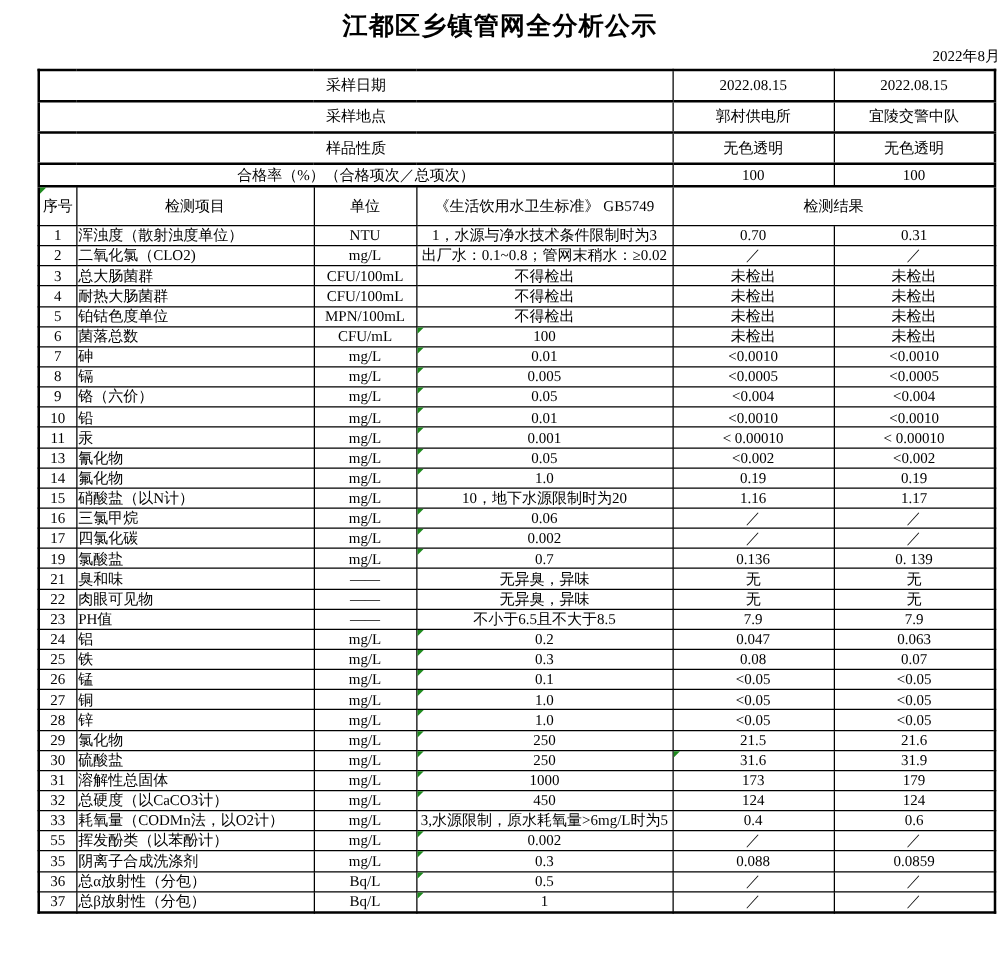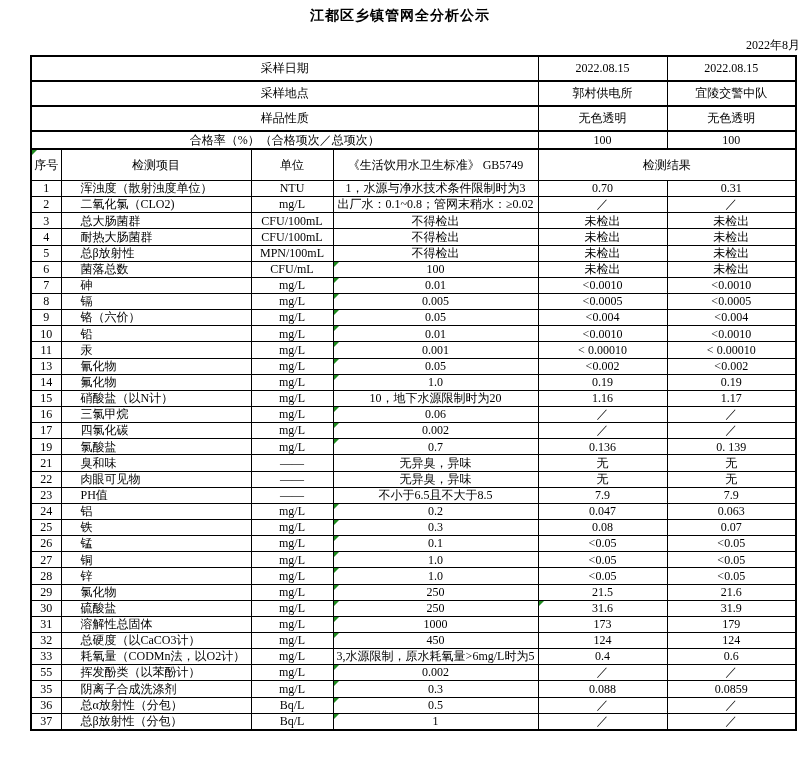--- a/index.html
+++ b/index.html
@@ -17,21 +17,21 @@
     width: 800px;
     height: 779px;
     background: #ffffff;
   }
   .title {
     position: absolute;
     top: 7px;
     left: 0;
     width: 100%;
     text-align: center;
-    font-size: 14px;
+    font-size: 20px;
     font-weight: bold;
     letter-spacing: 1px;
     font-family: Liberation Serif, serif;
   }
   .subtitle {
     position: absolute;
     top: 37px;
     left: 0;
     width: 100%;
     text-align: right;
@@ -53,21 +53,21 @@
     text-align: center;
     padding: 0;
     position: relative;
     white-space: nowrap;
     overflow: visible;
   }
   tr.info td { height: 23px; border-bottom-width: 2px; margin-top: 30px; }
   tr.rate td  { height: 16px; border-bottom-width: 2px; }
   tr.colhead td { height: 30px; }
   tr.datarow td { height: 15.15px; }
-  td.item-cell { text-align: left; padding-left: 19px; }
+  td.item-cell { text-align: left; padding-left: 1px; }
   .flag {
     position: absolute;
     top: 0;
     left: 0;
     width: 0;
     height: 0;
     border-top: 5px solid var(--marker-green, #1e8a1e);
     border-right: 5px solid transparent;
   }
 </style>
@@ -146,21 +146,21 @@
         <tr class="datarow">
           <td>4</td>
           <td class="item-cell">耐热大肠菌群</td>
           <td>CFU/100mL</td>
           <td>不得检出</td>
           <td>未检出</td>
           <td>未检出</td>
         </tr>
         <tr class="datarow">
           <td>5</td>
-          <td class="item-cell">总β放射性</td>
+          <td class="item-cell">铂钴色度单位</td>
           <td>MPN/100mL</td>
           <td>不得检出</td>
           <td>未检出</td>
           <td>未检出</td>
         </tr>
         <tr class="datarow">
           <td>6</td>
           <td class="item-cell">菌落总数</td>
           <td>CFU/mL</td>
           <td>100<span class="flag"></span></td>

